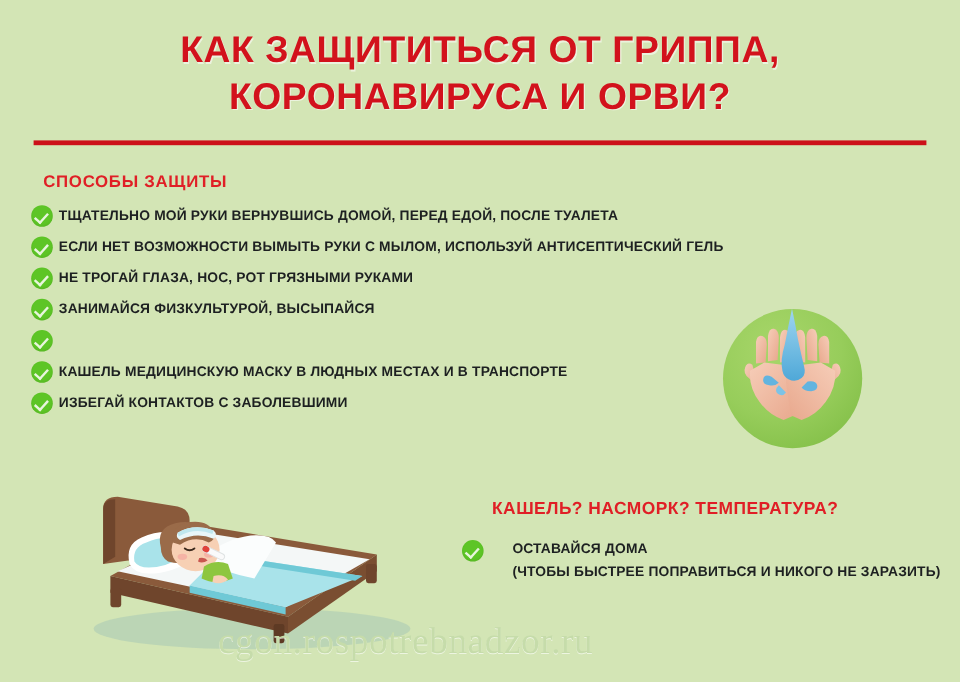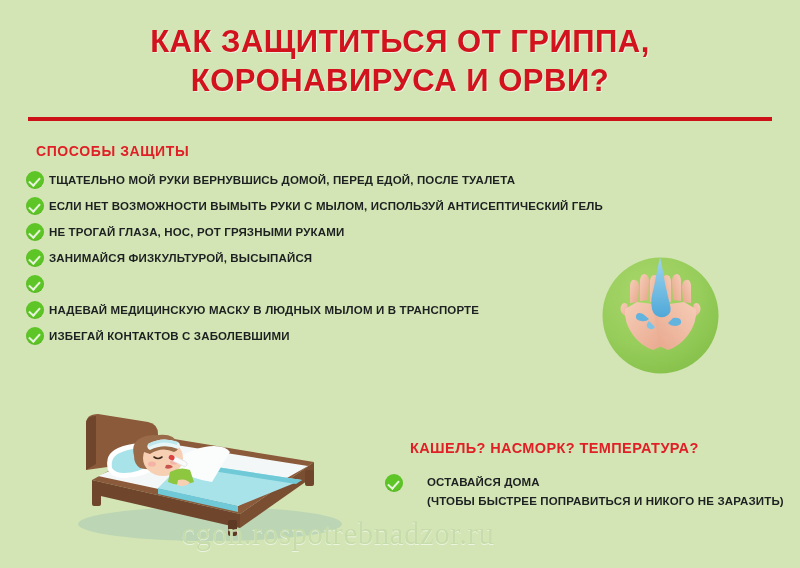--- a/index.html
+++ b/index.html
@@ -123,21 +123,20 @@
     left: 385px;
     top: 416px;
     width: 400px;
   }
   .sick-heading {
     color: #e01f26;
     font-weight: bold;
     font-size: 14.5px;
     letter-spacing: 0.4px;
     margin-left: 25px;
-    margin-top: 24px;
   }
   .sick-row {
     display: flex;
     align-items: flex-start;
     margin-top: 16px;
   }
   .sick-row .check-icon {
     margin-top: 2px;
   }
   .sick-lines {
@@ -203,21 +202,21 @@
       <span class="check-icon"></span>
       <span class="check-text">ЗАНИМАЙСЯ ФИЗКУЛЬТУРОЙ, ВЫСЫПАЙСЯ</span>
     </div>
 
     <div class="check-row">
       <span class="check-icon"></span>
     </div>
 
     <div class="check-row">
       <span class="check-icon"></span>
-      <span class="check-text">НАДЕВАЙ МЕДИЦИНСКУЮ МАСКУ В ЛЮДНЫХ МЫЛОМ И В ТРАНСПОРТЕ</span>
+      <span class="check-text">КАШЕЛЬ МЕДИЦИНСКУЮ МАСКУ В ЛЮДНЫХ МЕСТАХ И В ТРАНСПОРТЕ</span>
     </div>
 
     <div class="check-row">
       <span class="check-icon"></span>
       <span class="check-text">ИЗБЕГАЙ КОНТАКТОВ С ЗАБОЛЕВШИМИ</span>
     </div>
 
   </div>
 
   <div class="hands-circle">

